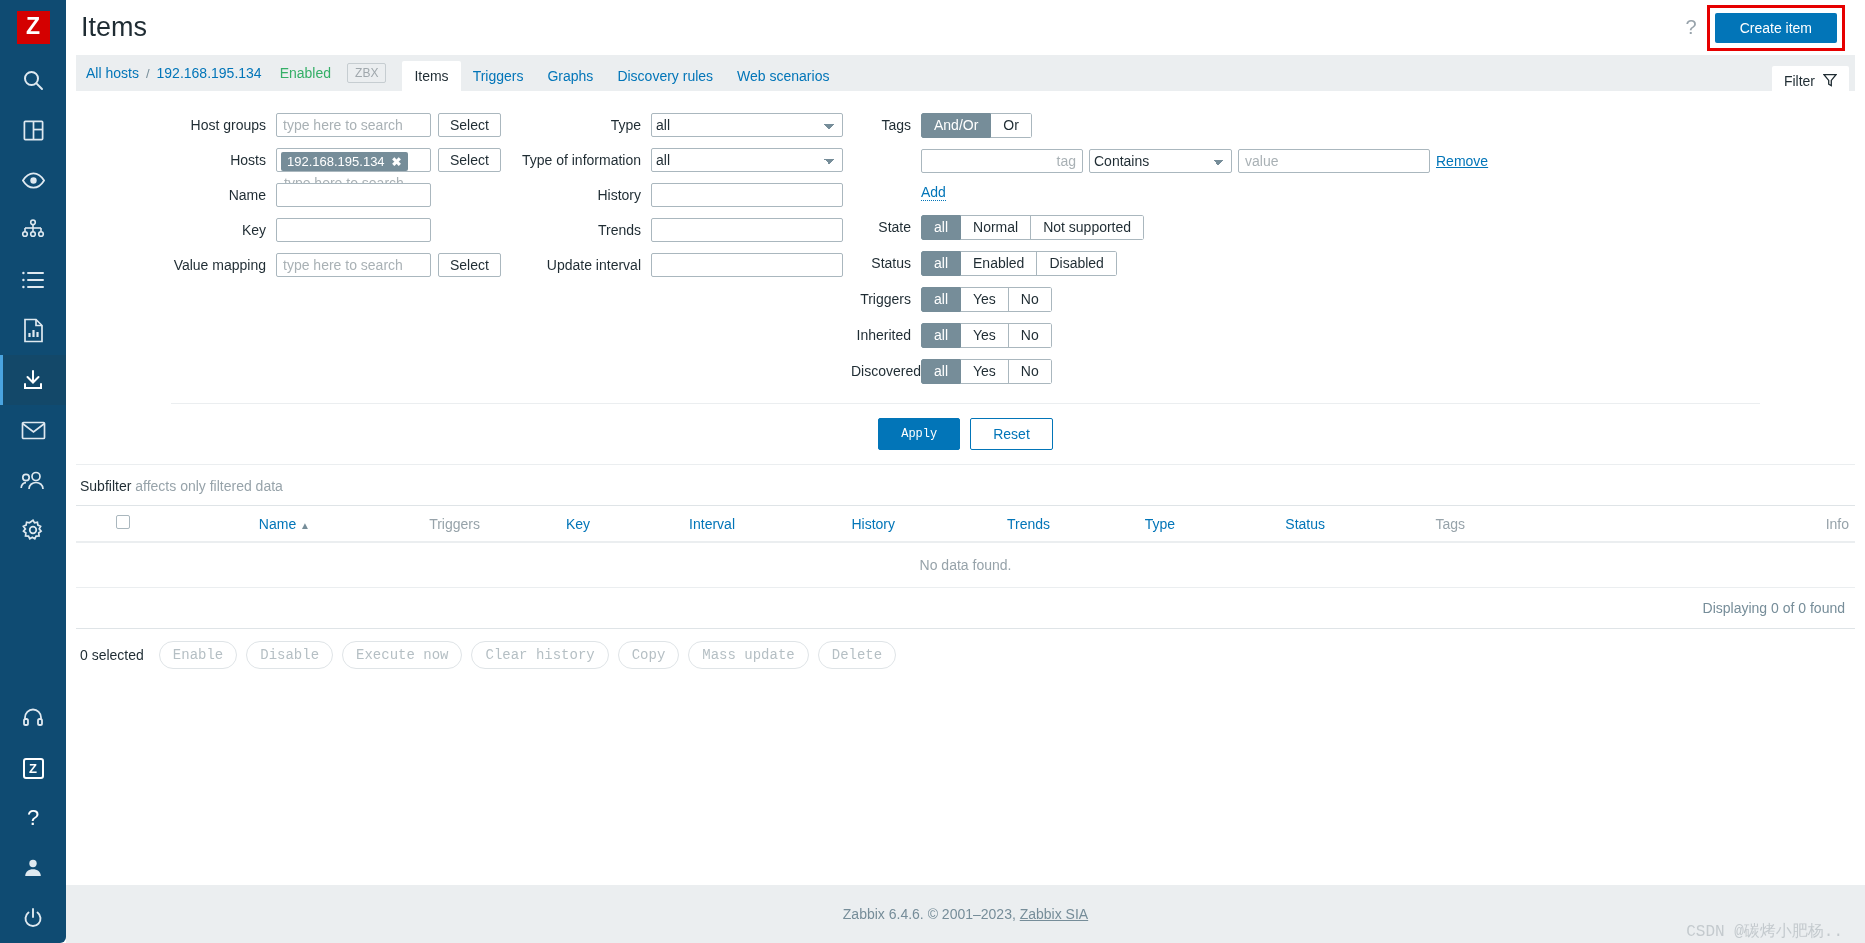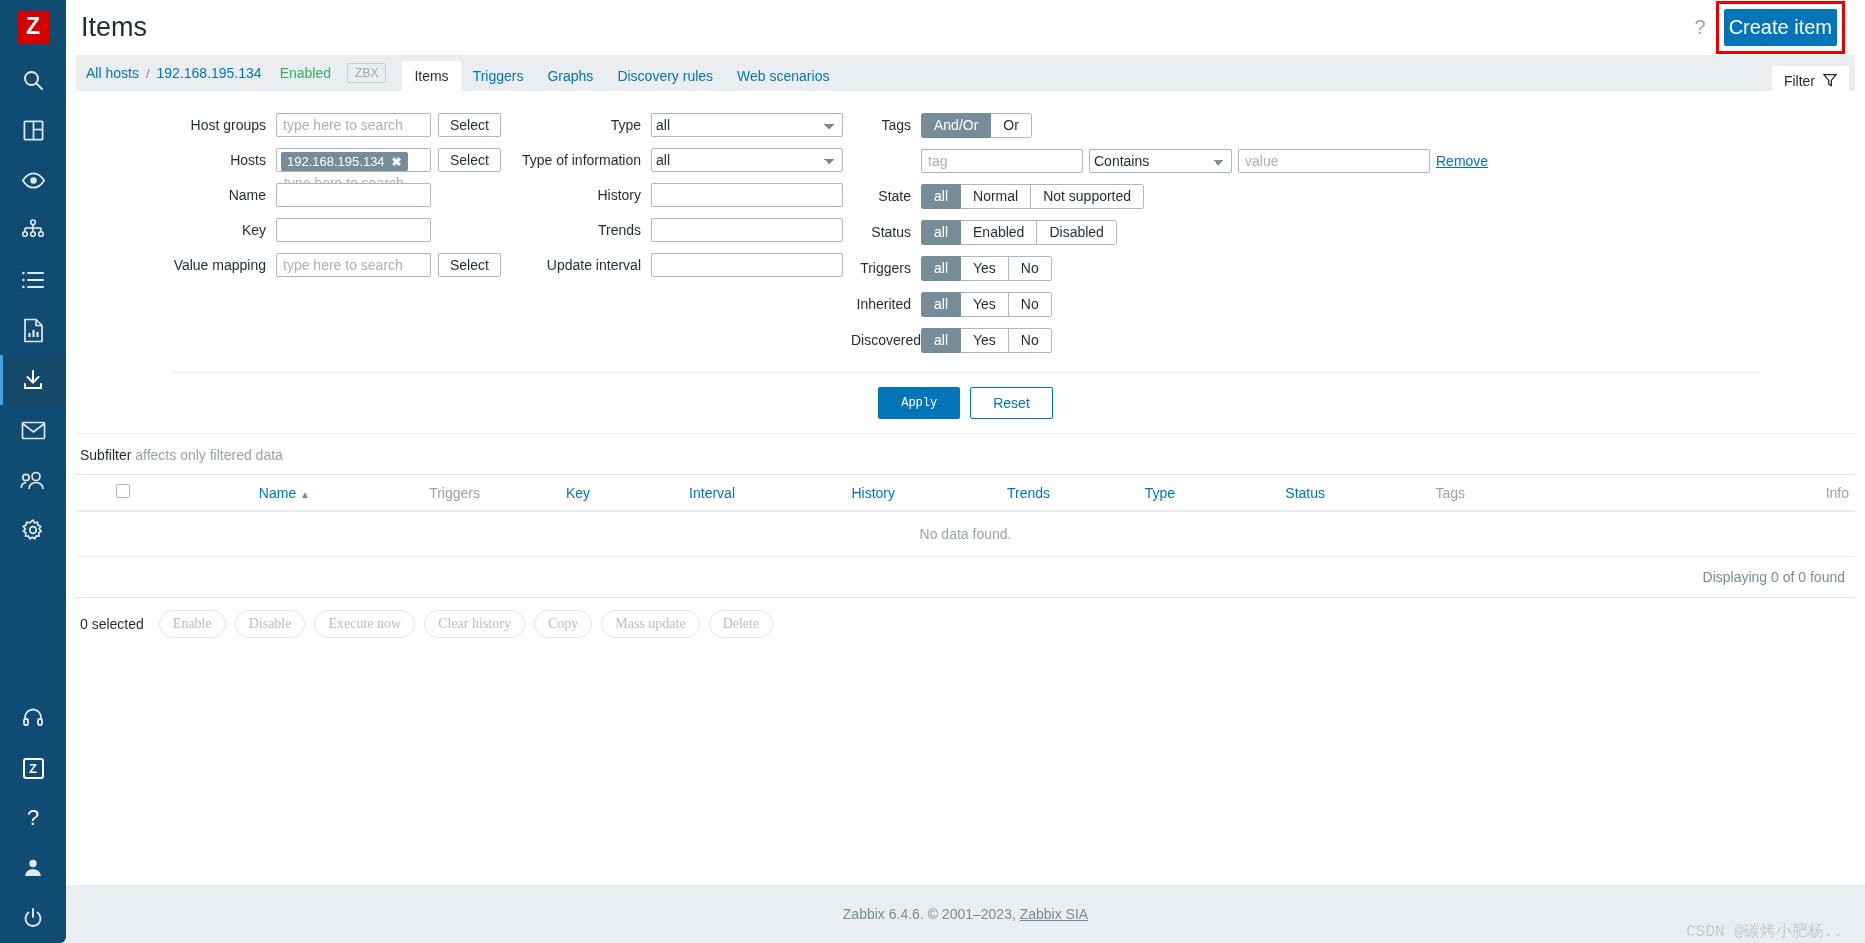--- a/index.html
+++ b/index.html
@@ -60,21 +60,21 @@
     display: flex; align-items: center;
     padding: 0 10px 0 15px;
     flex-shrink: 0;
   }
   .page-title { font-size: 27px; color: #1f2c33; font-weight: 400; }
   .header-right { margin-left: auto; display: flex; align-items: center; gap: 10px; padding-right: 10px;}
   .help-q { color: #98a3ab; font-size: 20px; cursor: pointer; }
   .createbtn-wrap { position: relative; padding: 5px; border: 3px solid #e60000; }
   .createbtn {
     background: #0275b8; color: #ffffff; border: none;
-    padding: 7px 5px; font-size: 20px; cursor: pointer;
+    padding: 7px 25px; font-size: 14px; cursor: pointer;
     font-family: "Liberation Sans", sans-serif; border-radius: 2px;
   }
 
   
   .content {
     flex: 1; background: #ffffff;
     padding: 0 10px 0 10px;
     display: flex; flex-direction: column;
     overflow: hidden;
   }
@@ -174,21 +174,21 @@
     border: 1px solid #aab7be; border-left: none;
     background: #fff; color: #1f2c33; font-size: 14px;
     padding: 0 12px; height: 25px; line-height: 23px; cursor: pointer;
     white-space: nowrap;
   }
   .radioseg .opt:first-child { border-left: 1px solid #aab7be; border-radius: 2px 0 0 2px; }
   .radioseg .opt:last-child { border-radius: 0 2px 2px 0; }
   .radioseg .opt.on { background: #768d99; color: #ffffff; border-color: #768d99; }
 
   .tagrow { display: flex; align-items: center; gap: 6px; margin-bottom: 7px; }
-  .tag-input { width: 162px; }
+  .tag-input { width: 162px; text-align: right; }
   .tag-op {
     width: 143px; border: 1px solid #aab7be; background: #fff;
     font-size: 14px; height: 24px; padding: 1px 4px; color: #1f2c33;
     font-family: "Liberation Sans", sans-serif; border-radius: 2px;
     -webkit-appearance: none; appearance: none;
     background-image: linear-gradient(45deg, transparent 50%, #768d99 50%), linear-gradient(135deg, #768d99 50%, transparent 50%);
     background-position: calc(100% - 13px) 10px, calc(100% - 8px) 10px;
     background-size: 5px 5px, 5px 5px; background-repeat: no-repeat;
   }
   .tag-val { width: 192px; }
@@ -241,21 +241,21 @@
 
   
   .actionbar {
     display: flex; align-items: center; gap: 9px;
     padding: 12px 4px;
   }
   .sel-count { font-size: 14px; color: #1f2c33; margin-right: 6px; }
   .btn-dis {
     background: #fff; color: #b5bfc4; border: 1px solid #dfe4e7;
     font-size: 14px; padding: 5px 13px; border-radius: 14px;
-    font-family: Liberation Serif, serif; cursor: default;
+    font-family: Liberation Mono, monospace; cursor: default;
   }
 
   
   .pagefooter {
     margin-top: auto; background: #ebeef0;
     height: 58px; display: flex; align-items: center; justify-content: center;
     position: relative; flex-shrink: 0;
   }
   .foot-txt { font-size: 14px; color: #768d99; }
   .foot-txt a { color: #768d99; text-decoration: underline; }
@@ -550,20 +550,24 @@
             <div class="tagrow">
               <input class="tf tag-input" placeholder="tag" style="">
               <select class="tag-op">
                 <option>Contains</option>
               </select>
               <input class="tf tag-val" placeholder="value" style="">
               <a class="lnk" style="border:none;text-decoration:underline">Remove</a>
             </div>
           </div>
 
+          <div class="frow" style="margin-bottom:14px">
+            <div class="flabel fc3-label"></div>
+            <a class="lnk">Add</a>
+          </div>
 
           <div class="frow">
             <div class="flabel fc3-label">State</div>
             <div class="radioseg">
               <div class="opt on">all</div>
               <div class="opt">Normal</div>
               <div class="opt">Not supported</div>
             </div>
           </div>
 

